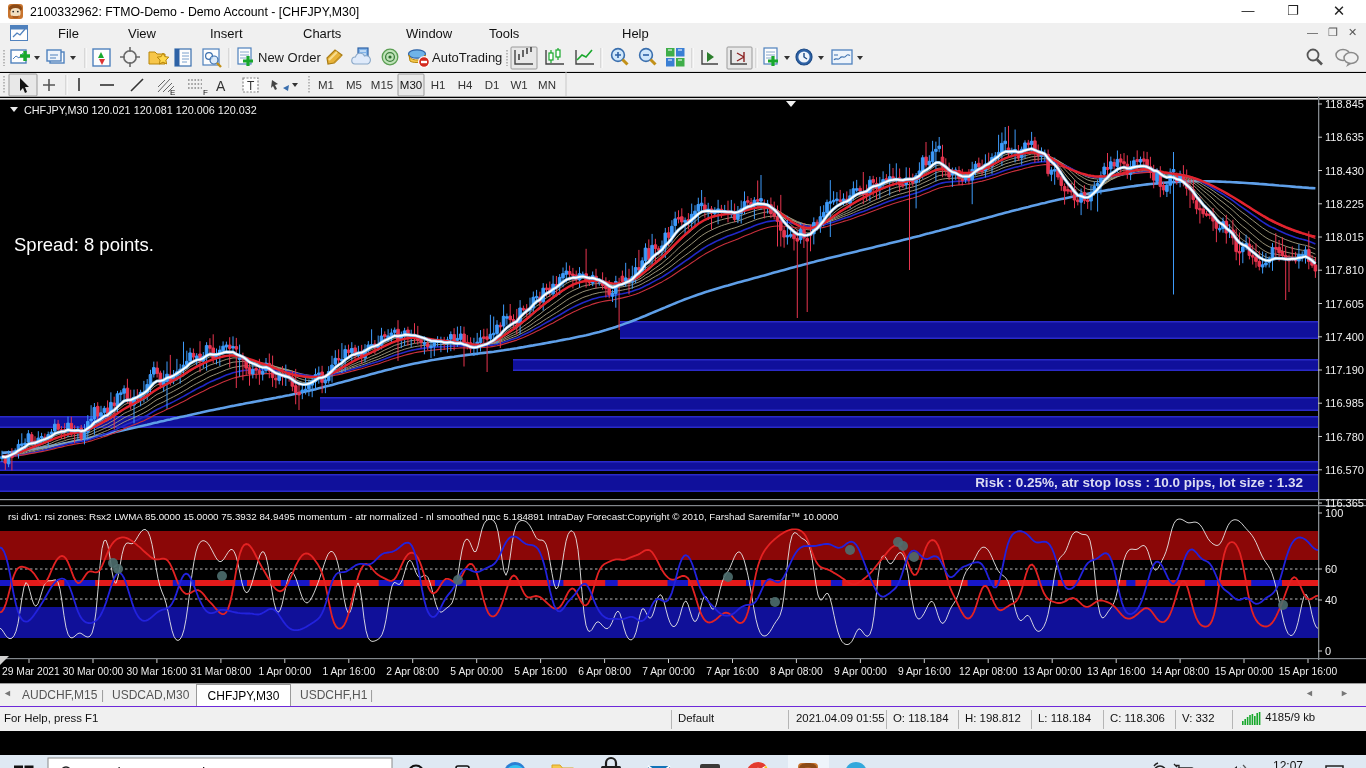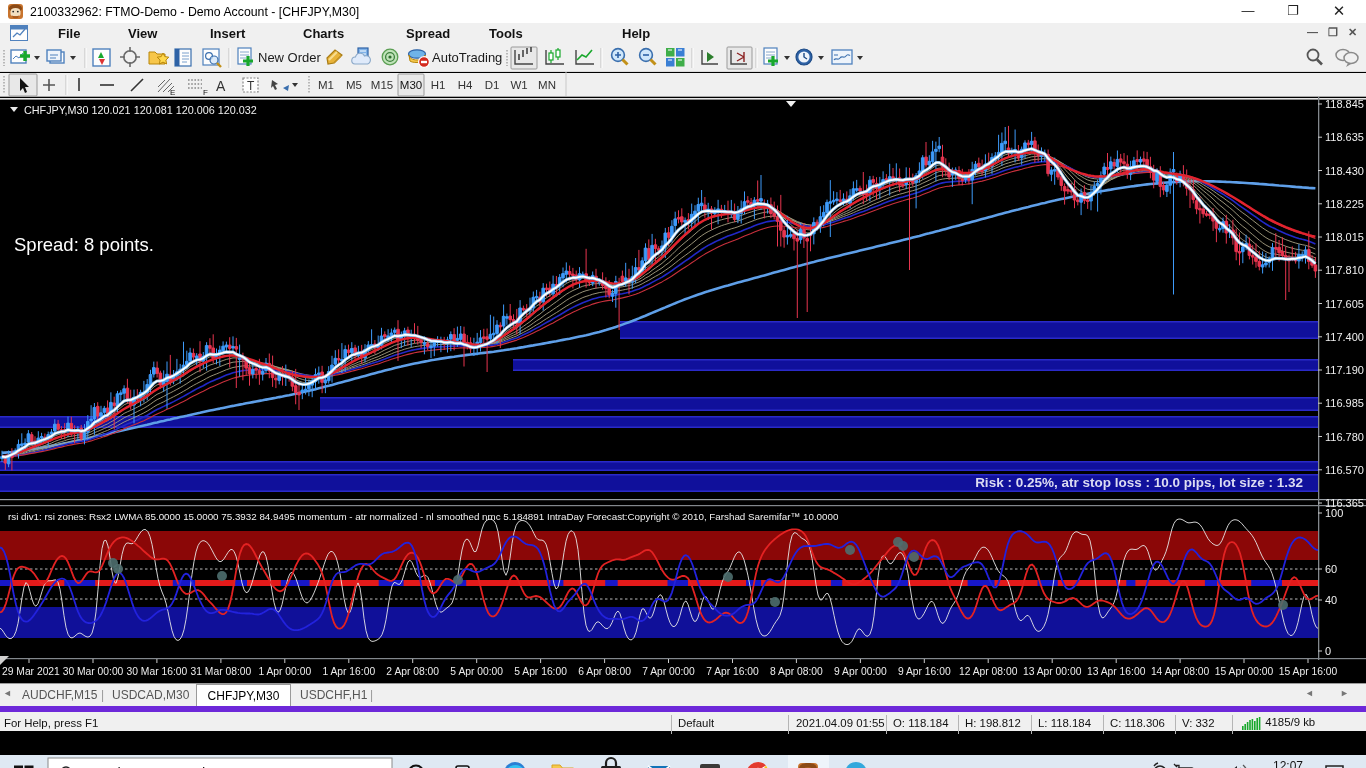--- a/index.html
+++ b/index.html
@@ -1,28 +1,28 @@
 <!DOCTYPE html>
 <html><head><meta charset="utf-8"><style>
 * { margin:0; padding:0; box-sizing:border-box; }
 html,body { width:1366px; height:768px; overflow:hidden; background:#000;
   font-family:"Liberation Sans", sans-serif; }
 .abs { position:absolute; }
 .titlebar { position:absolute; left:0; top:0; width:1366px; height:23px; background:#ffffff; }
 .titlebar .txt { position:absolute; left:30px; top:4.5px; font-size:12.3px; color:#000; }
-.menubar { position:absolute; left:0; top:23px; width:1366px; height:22px; background:#f0f0f0;font-weight:bold; }
+.menubar { position:absolute; left:0; top:23px; width:1366px; height:22px; background:#f0f0f0; }
 .menubar span.mi { position:absolute; top:3px; font-size:13px; color:#111; }
 .tbrow { position:absolute; left:0; width:1366px; background:#f0f0f0; }
 .chartwrap { position:absolute; left:0; top:97px; width:1366px; height:588px; background:#000; }
 .chart { position:absolute; left:0; top:0; }
 .tbsvg { position:absolute; left:0; top:0; }
 .tabbar { position:absolute; left:0; top:683px; width:1366px; height:23px; background:#f0f0f0; border-top:1px solid #9a9a9a; font-size:12px; color:#555; }
 .tabbar span { position:absolute; top:4px; }
 .activetab { position:absolute; left:196px; top:0px; width:95px; height:23px; background:#ffffff; border:1px solid #9a9a9a; border-bottom:none; text-align:center; font-size:12px; color:#000; padding-top:4px; }
-.statusbar { position:absolute; left:0; top:706px; width:1366px; height:25px; background:#f0f0f0; border-top:6px solid #6d28d9; font-size:11.4px; color:#111; }
+.statusbar { position:absolute; left:0; top:706px; width:1366px; height:25px; background:#f0f0f0; border-top:1px solid #6d28d9; font-size:11.4px; color:#111; }
 .statusbar span { position:absolute; top:5px; }
 .statusbar .vsep { position:absolute; top:3px; width:1px; height:19px; background:#b5b5b5; }
 .taskbar { position:absolute; left:0; top:731px; width:1366px; height:37px;margin-top:24px; }
 .wbtn { position:absolute; top:0; width:30px; height:22px; text-align:center; font-size:13px; color:#222; line-height:22px; }
 </style></head>
 <body>
 <div class="titlebar">
  <svg class="abs" style="left:7px;top:3px" width="17" height="17" viewBox="0 0 17 17">
   <rect x="1" y="1" width="15" height="15" rx="3" fill="#c8742e"></rect>
   <rect x="3.5" y="5" width="10" height="8" rx="2" fill="#f3dfc0"></rect>
@@ -39,21 +39,21 @@
 <div class="menubar">
  <svg class="abs" style="left:10px;top:2px" width="18" height="16" viewBox="0 0 18 16">
    <rect x="0.5" y="0.5" width="17" height="15" fill="#fdfdfd" stroke="#4f81bd"></rect>
    <rect x="0.5" y="0.5" width="17" height="4" fill="#4f81bd"></rect>
    <path d="M3 12l4-4 3 2 5-6" stroke="#4f81bd" stroke-width="1.3" fill="none"></path>
  </svg>
  <span class="mi" style="left:58px">File</span>
  <span class="mi" style="left:128px">View</span>
  <span class="mi" style="left:210px">Insert</span>
  <span class="mi" style="left:303px">Charts</span>
- <span class="mi" style="left:406px">Spread</span>
+ <span class="mi" style="left:406px">Window</span>
  <span class="mi" style="left:489px">Tools</span>
  <span class="mi" style="left:622px">Help</span>
  <span class="mi" style="left:1307px;color:#555;font-size:11px">—</span>
  <span class="mi" style="left:1328px;color:#555;font-size:11px">❐</span>
  <span class="mi" style="left:1348px;color:#555;font-size:11px">✕</span>
 </div>
 <div class="tbrow" style="top:45px;height:27px;border-bottom:1px solid #dcdcdc"></div>
 <div class="tbrow" style="top:73px;height:24px;border-bottom:1px solid #a8a8a8"></div>
 <svg class="tbsvg" width="1366" height="97" viewBox="0 0 1366 97">
     <path d="M4 50v16" stroke="#b8b8b8" stroke-width="2" stroke-dasharray="1.5,1.5"></path>

